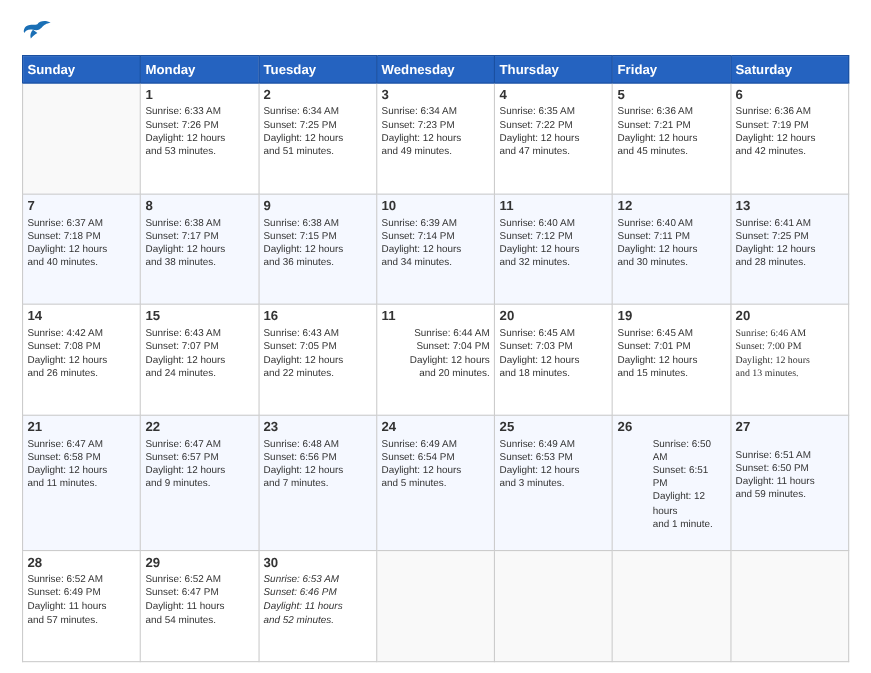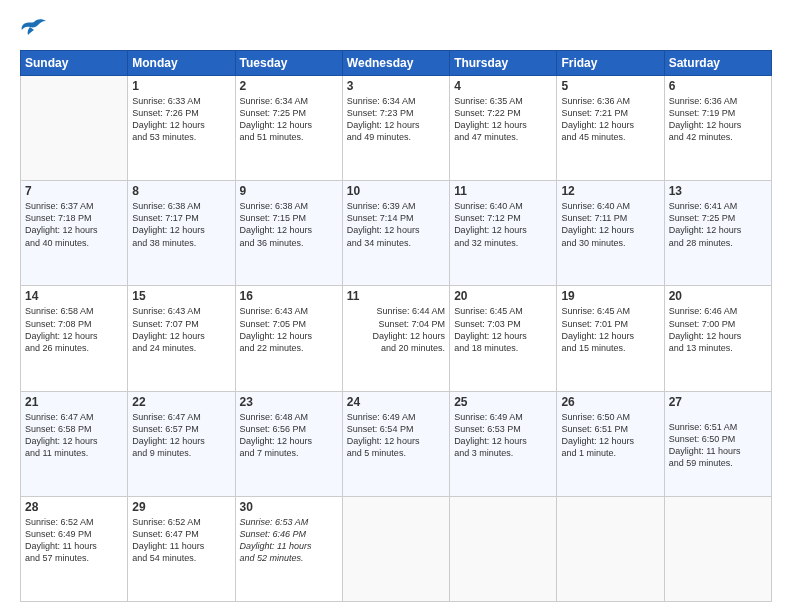--- a/index.html
+++ b/index.html
@@ -226,21 +226,21 @@
             <span class="day-num">13</span>
             <div class="cell-text" style="white-space: pre-line;">Sunrise: 6:41 AM
 Sunset: 7:25 PM
 Daylight: 12 hours
 and 28 minutes.</div>
           </td>
         </tr>
         <tr>
           <td>
             <span class="day-num">14</span>
-            <div class="cell-text" style="white-space: pre-line;">Sunrise: 6:58 AM
+            <div class="cell-text" style="white-space: pre-line;">Sunrise: 4:42 AM
 Sunset: 7:08 PM
 Daylight: 12 hours
 and 26 minutes.</div>
           </td>
           <td>
             <span class="day-num">15</span>
             <div class="cell-text" style="white-space: pre-line;">Sunrise: 6:43 AM
 Sunset: 7:07 PM
 Daylight: 12 hours
 and 24 minutes.</div>
@@ -268,21 +268,21 @@
           </td>
           <td>
             <span class="day-num">19</span>
             <div class="cell-text" style="white-space: pre-line;">Sunrise: 6:45 AM
 Sunset: 7:01 PM
 Daylight: 12 hours
 and 15 minutes.</div>
           </td>
           <td>
             <span class="day-num">20</span>
-            <div class="cell-text" style="white-space: pre-line;">Sunrise: 6:46 AM
+            <div class="cell-text" style="white-space: pre-line; font-family: Liberation Serif, serif;">Sunrise: 6:46 AM
 Sunset: 7:00 PM
 Daylight: 12 hours
 and 13 minutes.</div>
           </td>
         </tr>
         <tr class="row-alt">
           <td>
             <span class="day-num">21</span>
             <div class="cell-text" style="white-space: pre-line;">Sunrise: 6:47 AM
 Sunset: 6:58 PM
@@ -312,21 +312,21 @@
           </td>
           <td>
             <span class="day-num">25</span>
             <div class="cell-text" style="white-space: pre-line;">Sunrise: 6:49 AM
 Sunset: 6:53 PM
 Daylight: 12 hours
 and 3 minutes.</div>
           </td>
           <td>
             <span class="day-num">26</span>
-            <div class="cell-text" style="white-space: pre-line;">Sunrise: 6:50 AM
+            <div class="cell-text" style="white-space: pre-line; margin-left: 32px;">Sunrise: 6:50 AM
 Sunset: 6:51 PM
 Daylight: 12 hours
 and 1 minute.</div>
           </td>
           <td>
             <span class="day-num">27</span>
             <div class="cell-text" style="white-space: pre-line; margin-top: 12px;">Sunrise: 6:51 AM
 Sunset: 6:50 PM
 Daylight: 11 hours
 and 59 minutes.</div>

